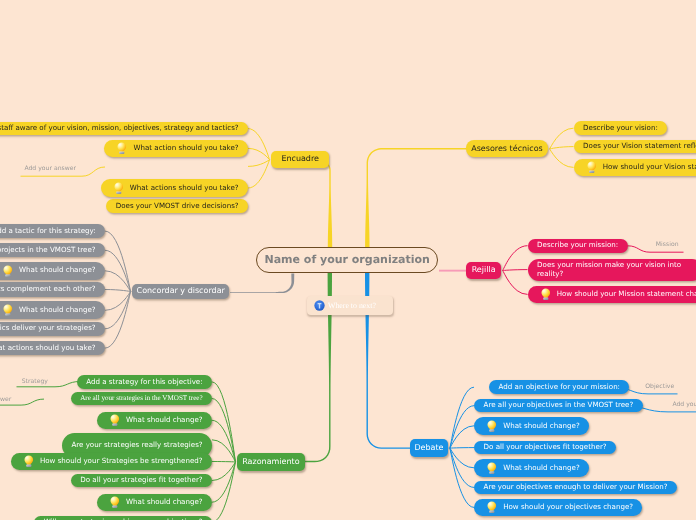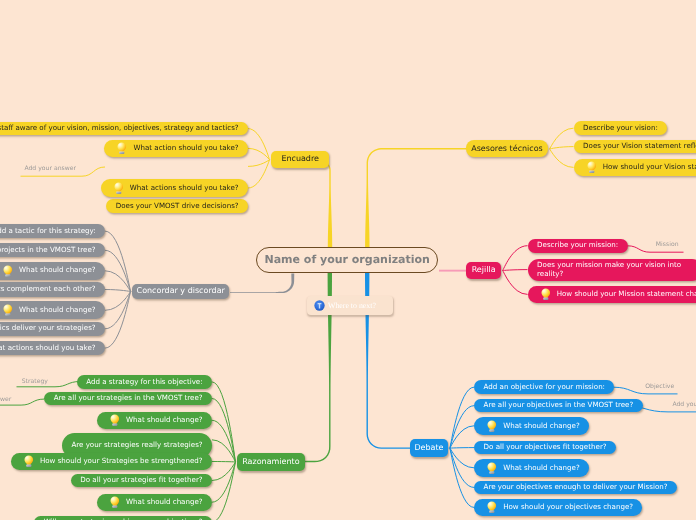--- a/index.html
+++ b/index.html
@@ -280,21 +280,21 @@
         </svg>
       </span>
       <span class="txt">How should your Mission statement change?</span>
     </div>
   <div class="node root green" style="left:237.1px;top:453.1px;width:67.6px;height:17.5px;">
       <span class="txt">Razonamiento</span>
     </div>
   <div class="node leaf green" style="right:484.0px;top:375.3px;height:13.3px;">
       <span class="txt">Add a strategy for this objective:</span>
     </div>
-  <div class="node leaf green" style="right:484.0px;top:391.9px;height:13.3px;">
+  <div class="node leaf green" style="right:484.0px;top:391.9px;height:13.3px;font-family:Liberation Serif, serif;">
       <span class="txt">Are all your strategies in the VMOST tree?</span>
     </div>
   <div class="node leaf green" style="right:484.0px;top:411.7px;height:17.3px;">
       <span class="bulb">
         <svg viewBox="0 0 36 46" width="9.6" height="12.3">
           <defs>
             <radialGradient id="bgG" cx="0.28" cy="0.24" r="0.95">
               <stop offset="0" stop-color="#fffdf0"></stop>
               <stop offset="0.26" stop-color="#fff29f"></stop>
               <stop offset="0.52" stop-color="#ffdc45"></stop>
@@ -373,21 +373,21 @@
         </svg>
       </span>
       <span class="txt">What should change?</span>
     </div>
   <div class="node leaf green" style="right:484.0px;top:515.6px;height:13.3px;">
       <span class="txt">Will your strategies achieve your objectives?</span>
     </div>
   <div class="node root blue" style="left:409.6px;top:439.3px;width:38.7px;height:17.6px;">
       <span class="txt">Debate</span>
     </div>
-  <div class="node leaf blue" style="left:474.0px;top:380.4px;height:13.6px;">
+  <div class="node leaf blue" style="left:489px;top:380.4px;height:13.6px;">
       <span class="txt">Add an objective for your mission:</span>
     </div>
   <div class="node leaf blue" style="left:474.0px;top:398.9px;height:13.6px;">
       <span class="txt">Are all your objectives in the VMOST tree?</span>
     </div>
   <div class="node leaf blue" style="left:474.0px;top:417.0px;height:17.6px;">
       <span class="bulb">
         <svg viewBox="0 0 36 46" width="9.6" height="12.3">
           <defs>
             <radialGradient id="bgG" cx="0.28" cy="0.24" r="0.95">

